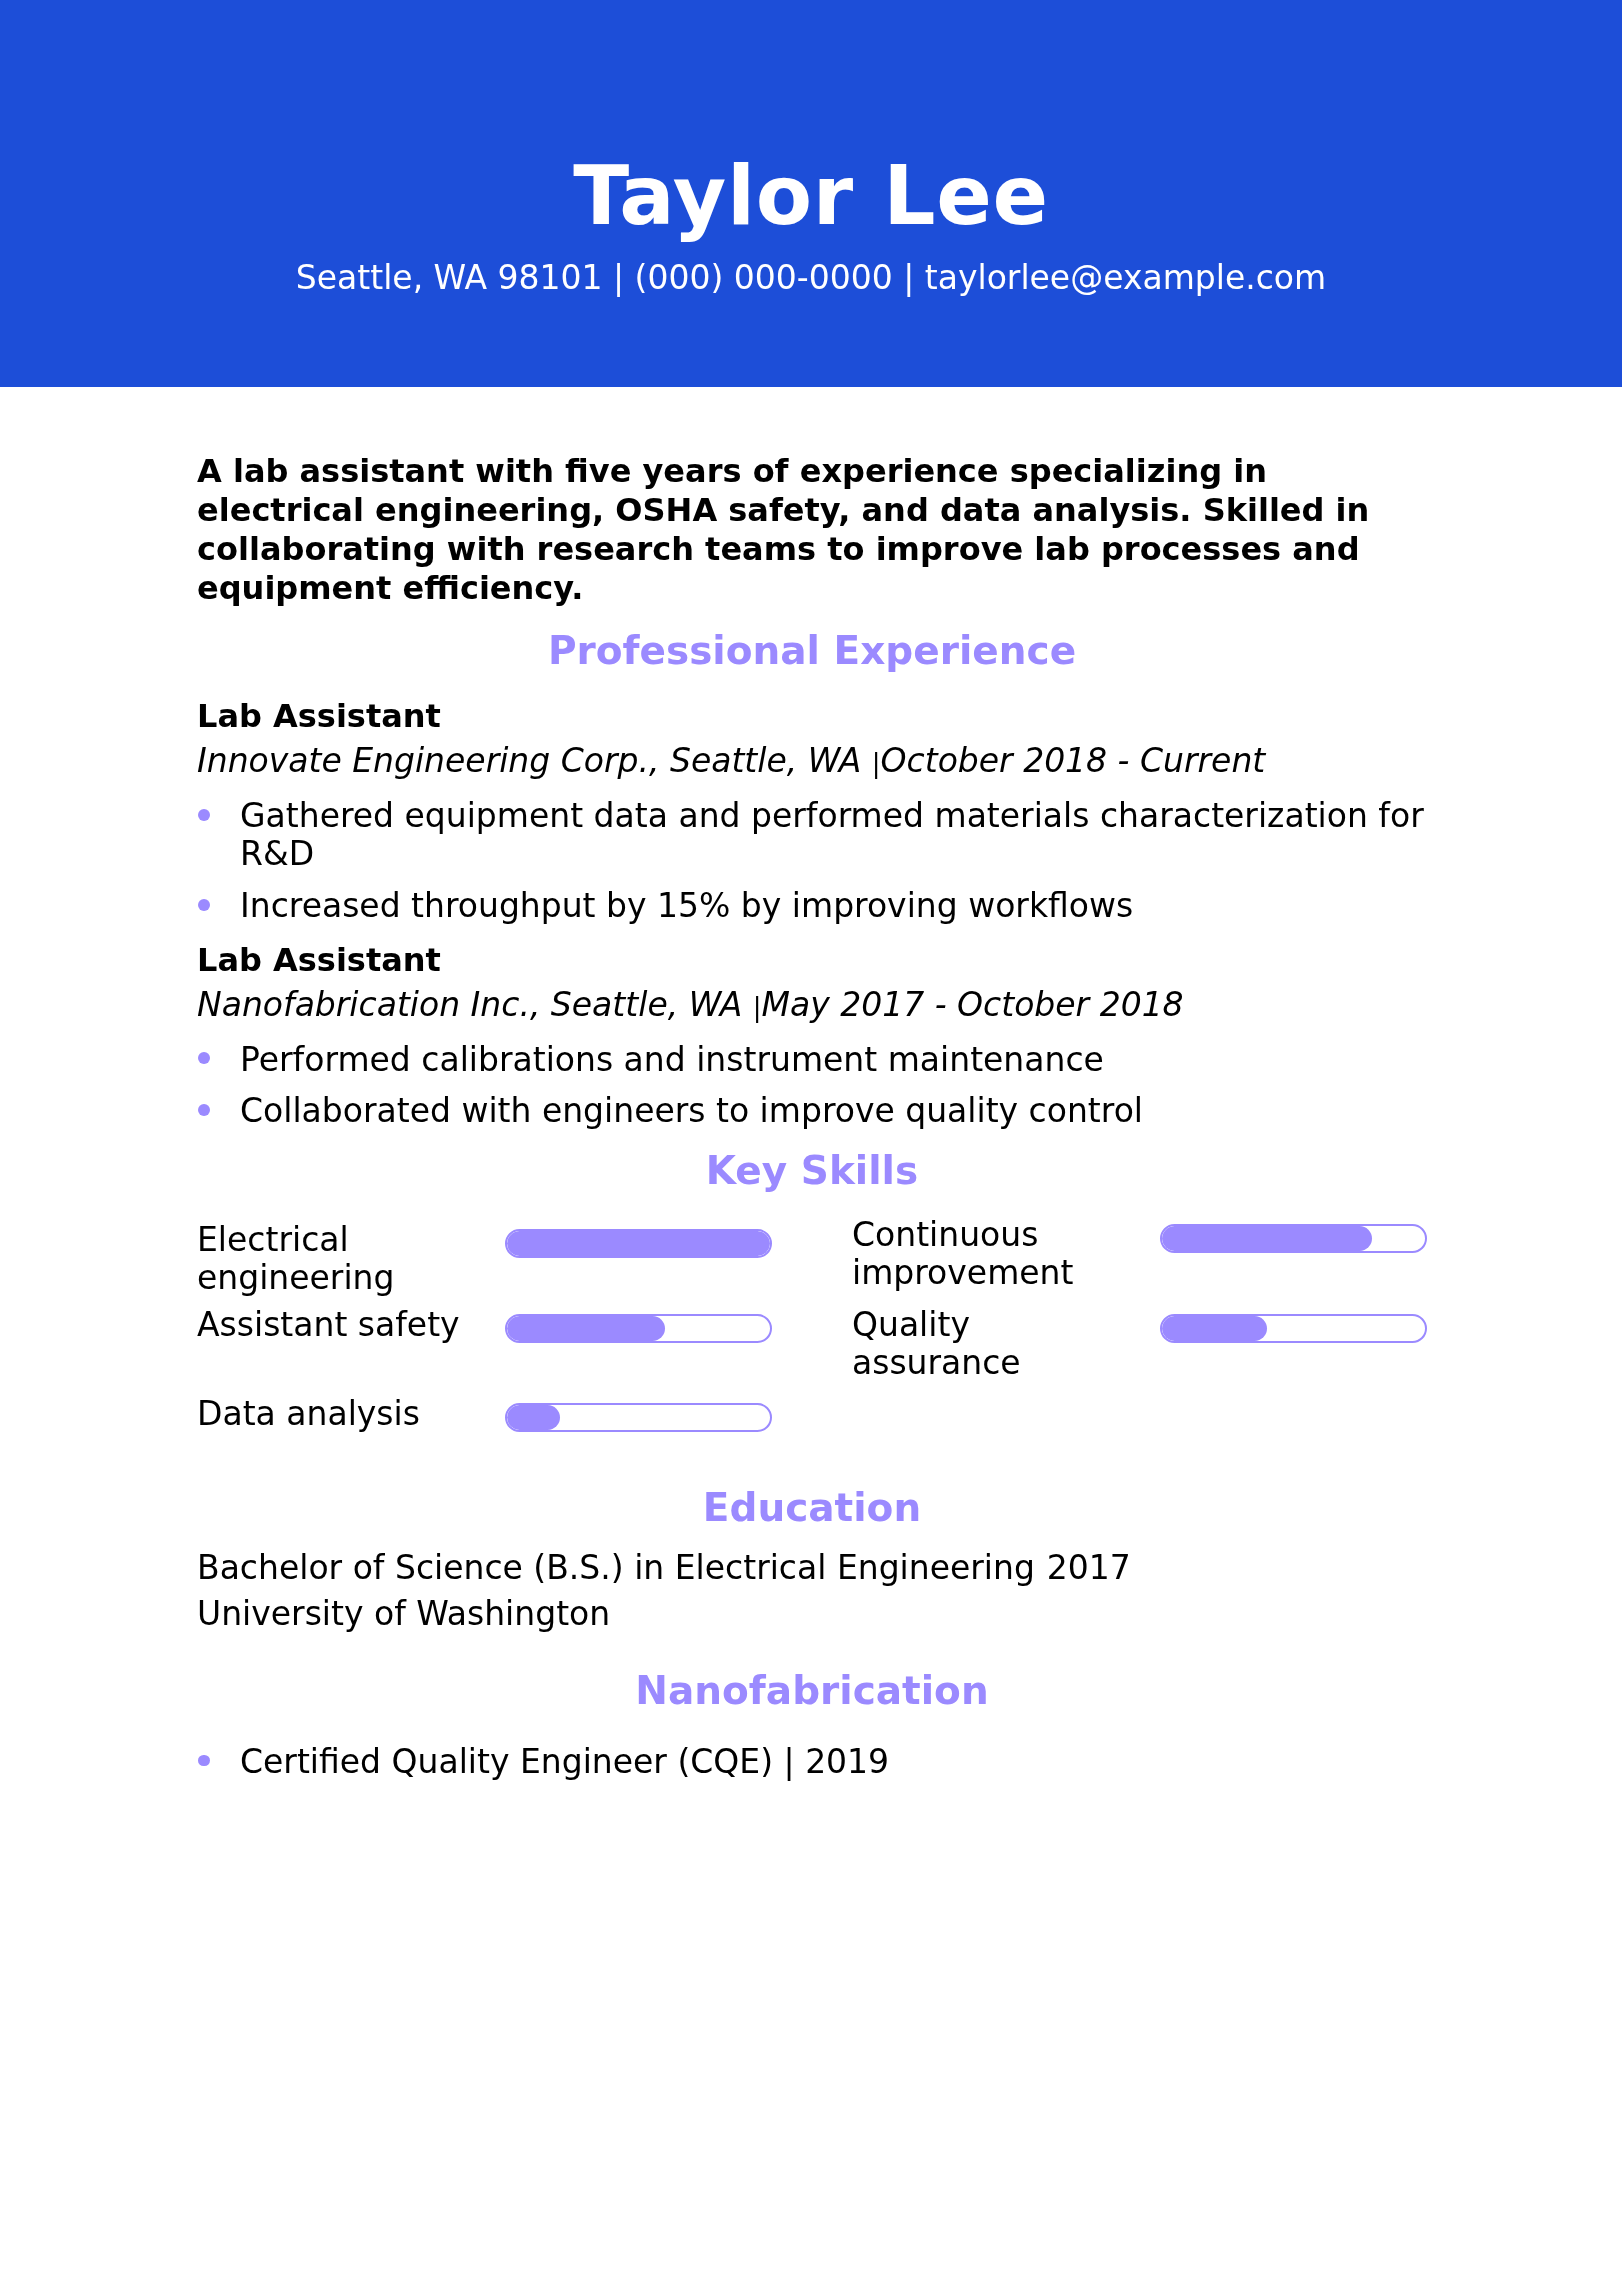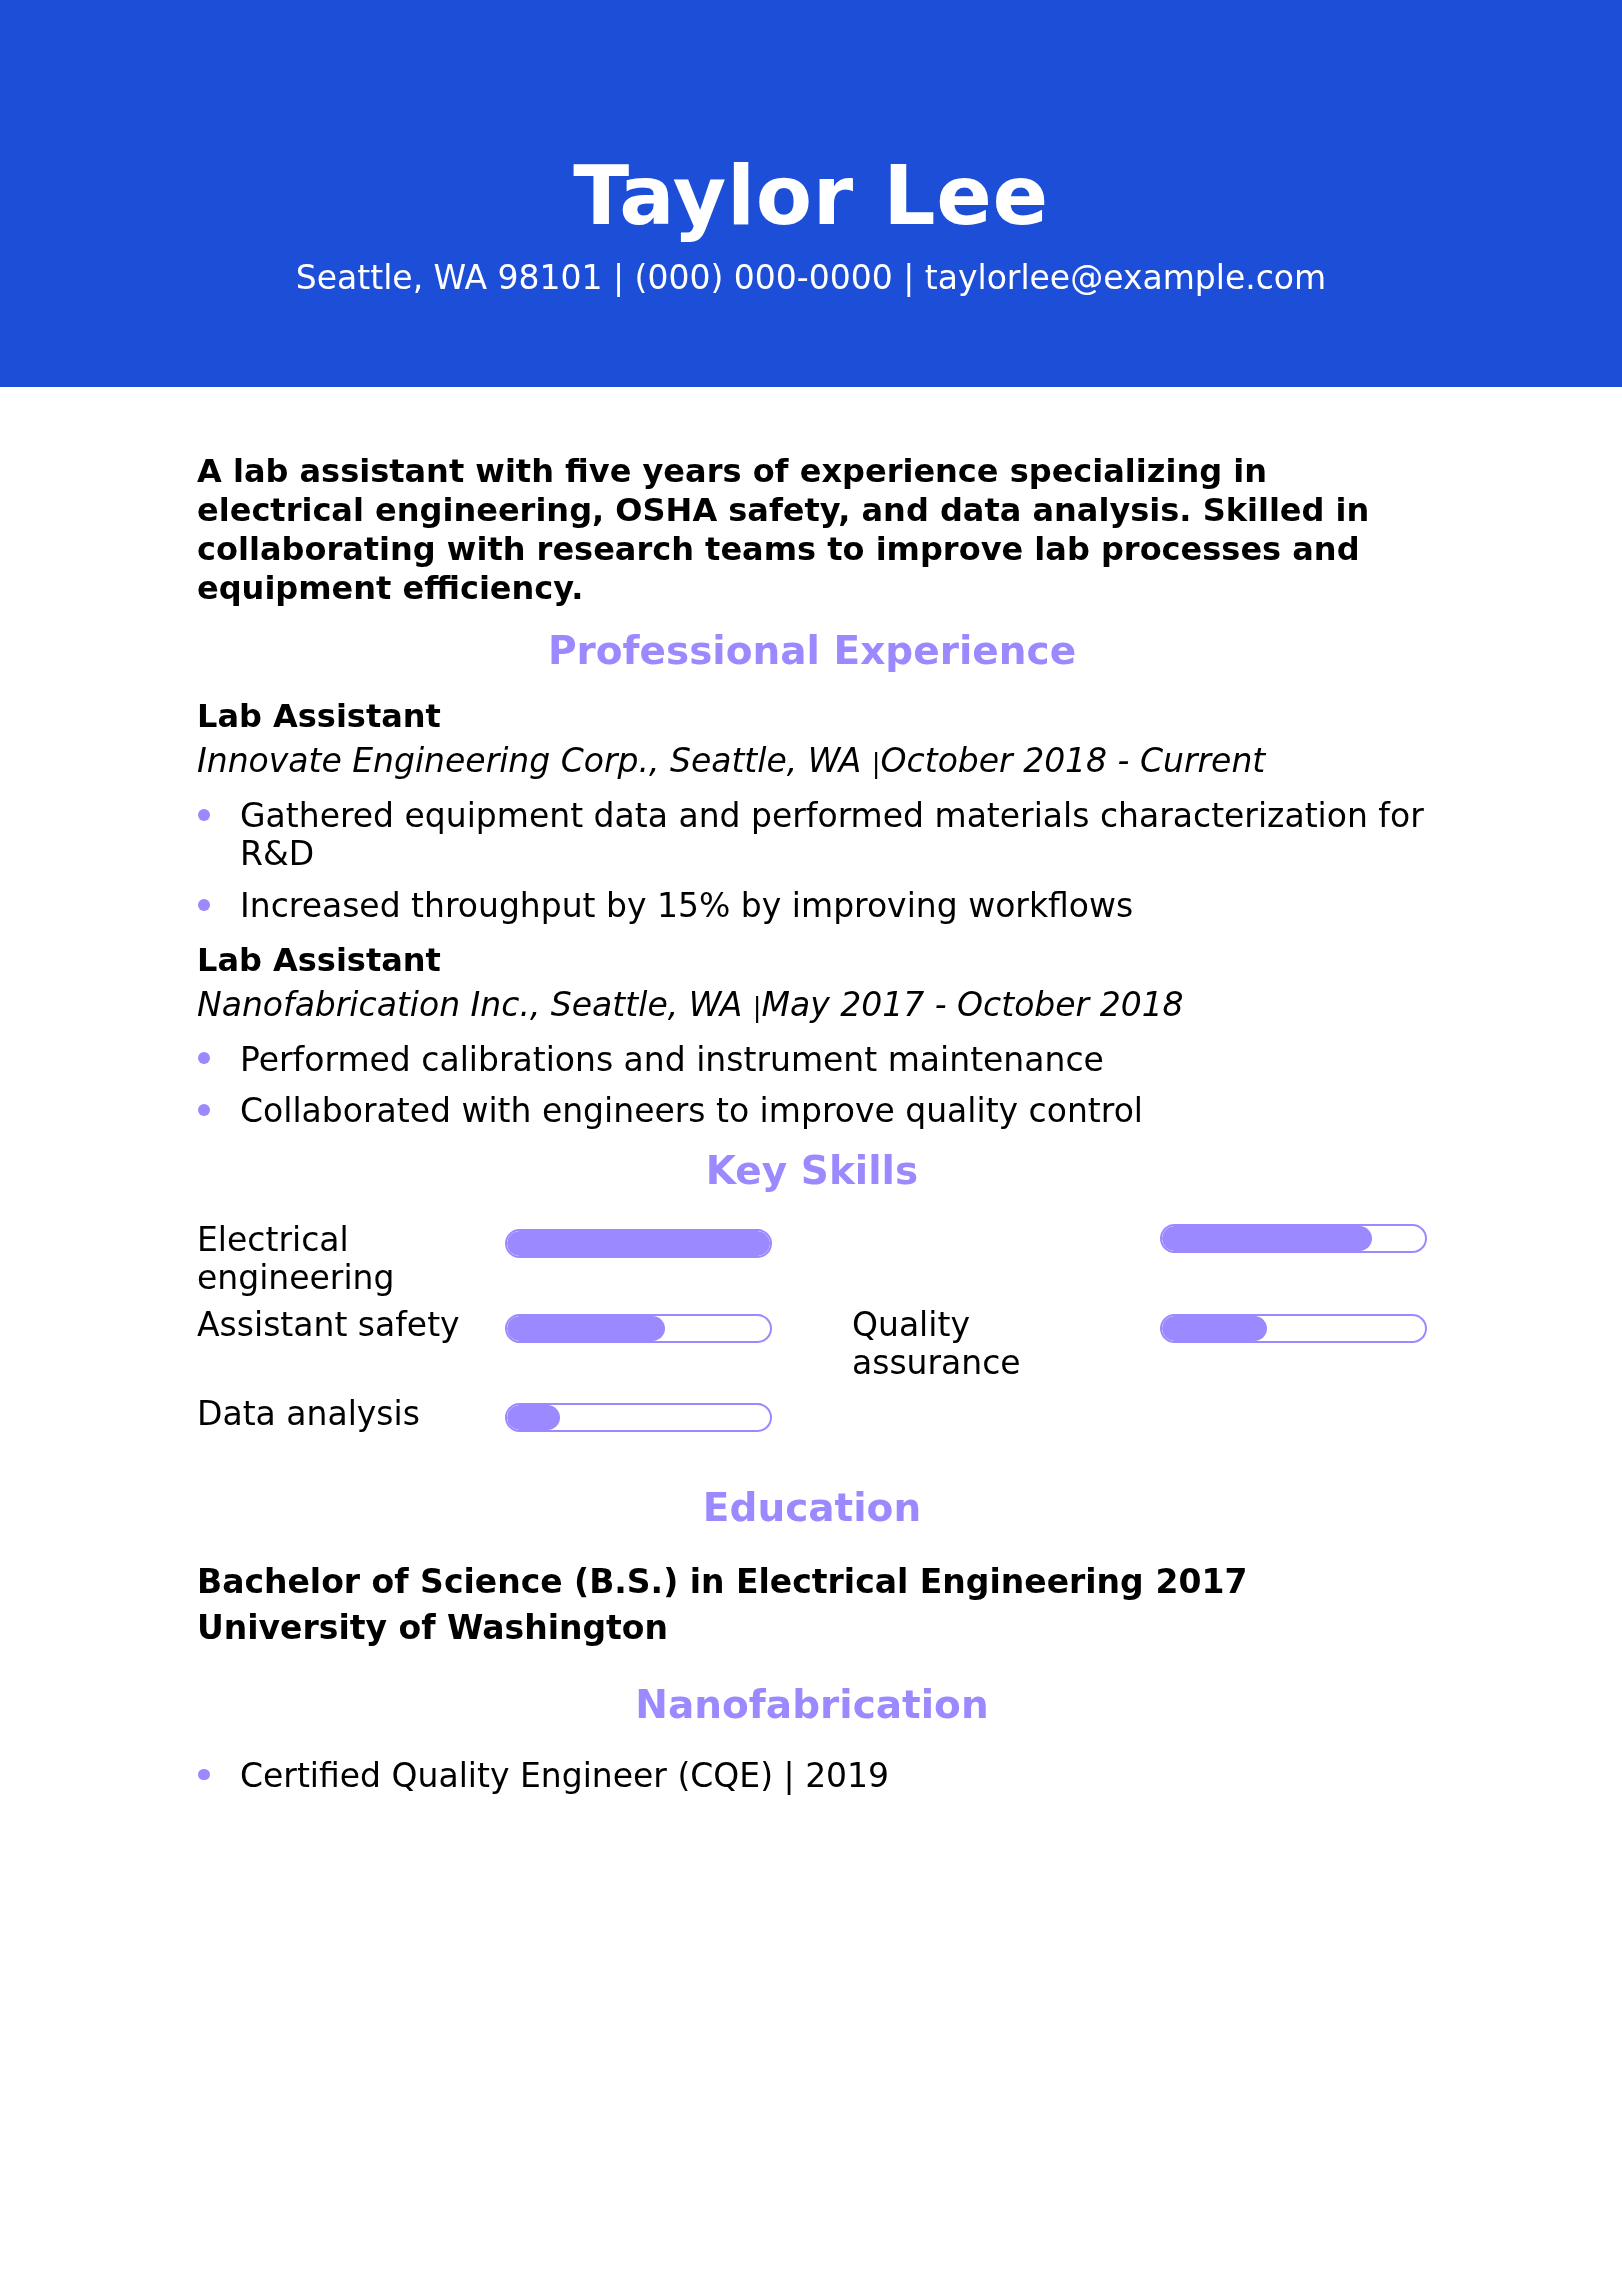--- a/index.html
+++ b/index.html
@@ -173,20 +173,21 @@
   <h2 class="section-title" style="margin-top:14.4px;">Key Skills</h2>
 
   <div class="skills-grid" style="margin-top:19.6px;">
     <div class="skill" style="left:0; top:5px;">
       <div class="skill-label">Electrical engineering</div>
       <div class="skill-bar">
           <div class="skill-fill" style="width: 100%;"></div>
         </div>
     </div>
     <div class="skill" style="left:655px; top:0;">
+      <div class="skill-label">Continuous improvement</div>
       <div class="skill-bar">
           <div class="skill-fill" style="width: 80%;"></div>
         </div>
     </div>
     <div class="skill" style="left:0; top:90px;">
       <div class="skill-label">Assistant safety</div>
       <div class="skill-bar">
           <div class="skill-fill" style="width: 60%;"></div>
         </div>
     </div>
@@ -199,21 +200,21 @@
     <div class="skill" style="left:0; top:179px;">
       <div class="skill-label">Data analysis</div>
       <div class="skill-bar">
           <div class="skill-fill" style="width: 20%;"></div>
         </div>
     </div>
   </div>
 
   <h2 class="section-title" style="margin-top:30px;">Education</h2>
 
-  <div style="margin-top:25px;font-weight:bold;">
+  <div style="margin-top:11px;">
     <div class="edu-row">
       <span class="edu-degree">Bachelor of Science (B.S.) in Electrical Engineering</span><span class="edu-year">2017</span>
     </div>
     <div class="edu-row">University of Washington</div>
   </div>
 
   <h2 class="section-title" style="margin-top:27.5px;">Nanofabrication</h2>
 
   <ul class="bullets" style="margin-top:26px;">
     <li><span class="bullet-dot"></span><span>Certified Quality Engineer (CQE) | 2019</span></li>

